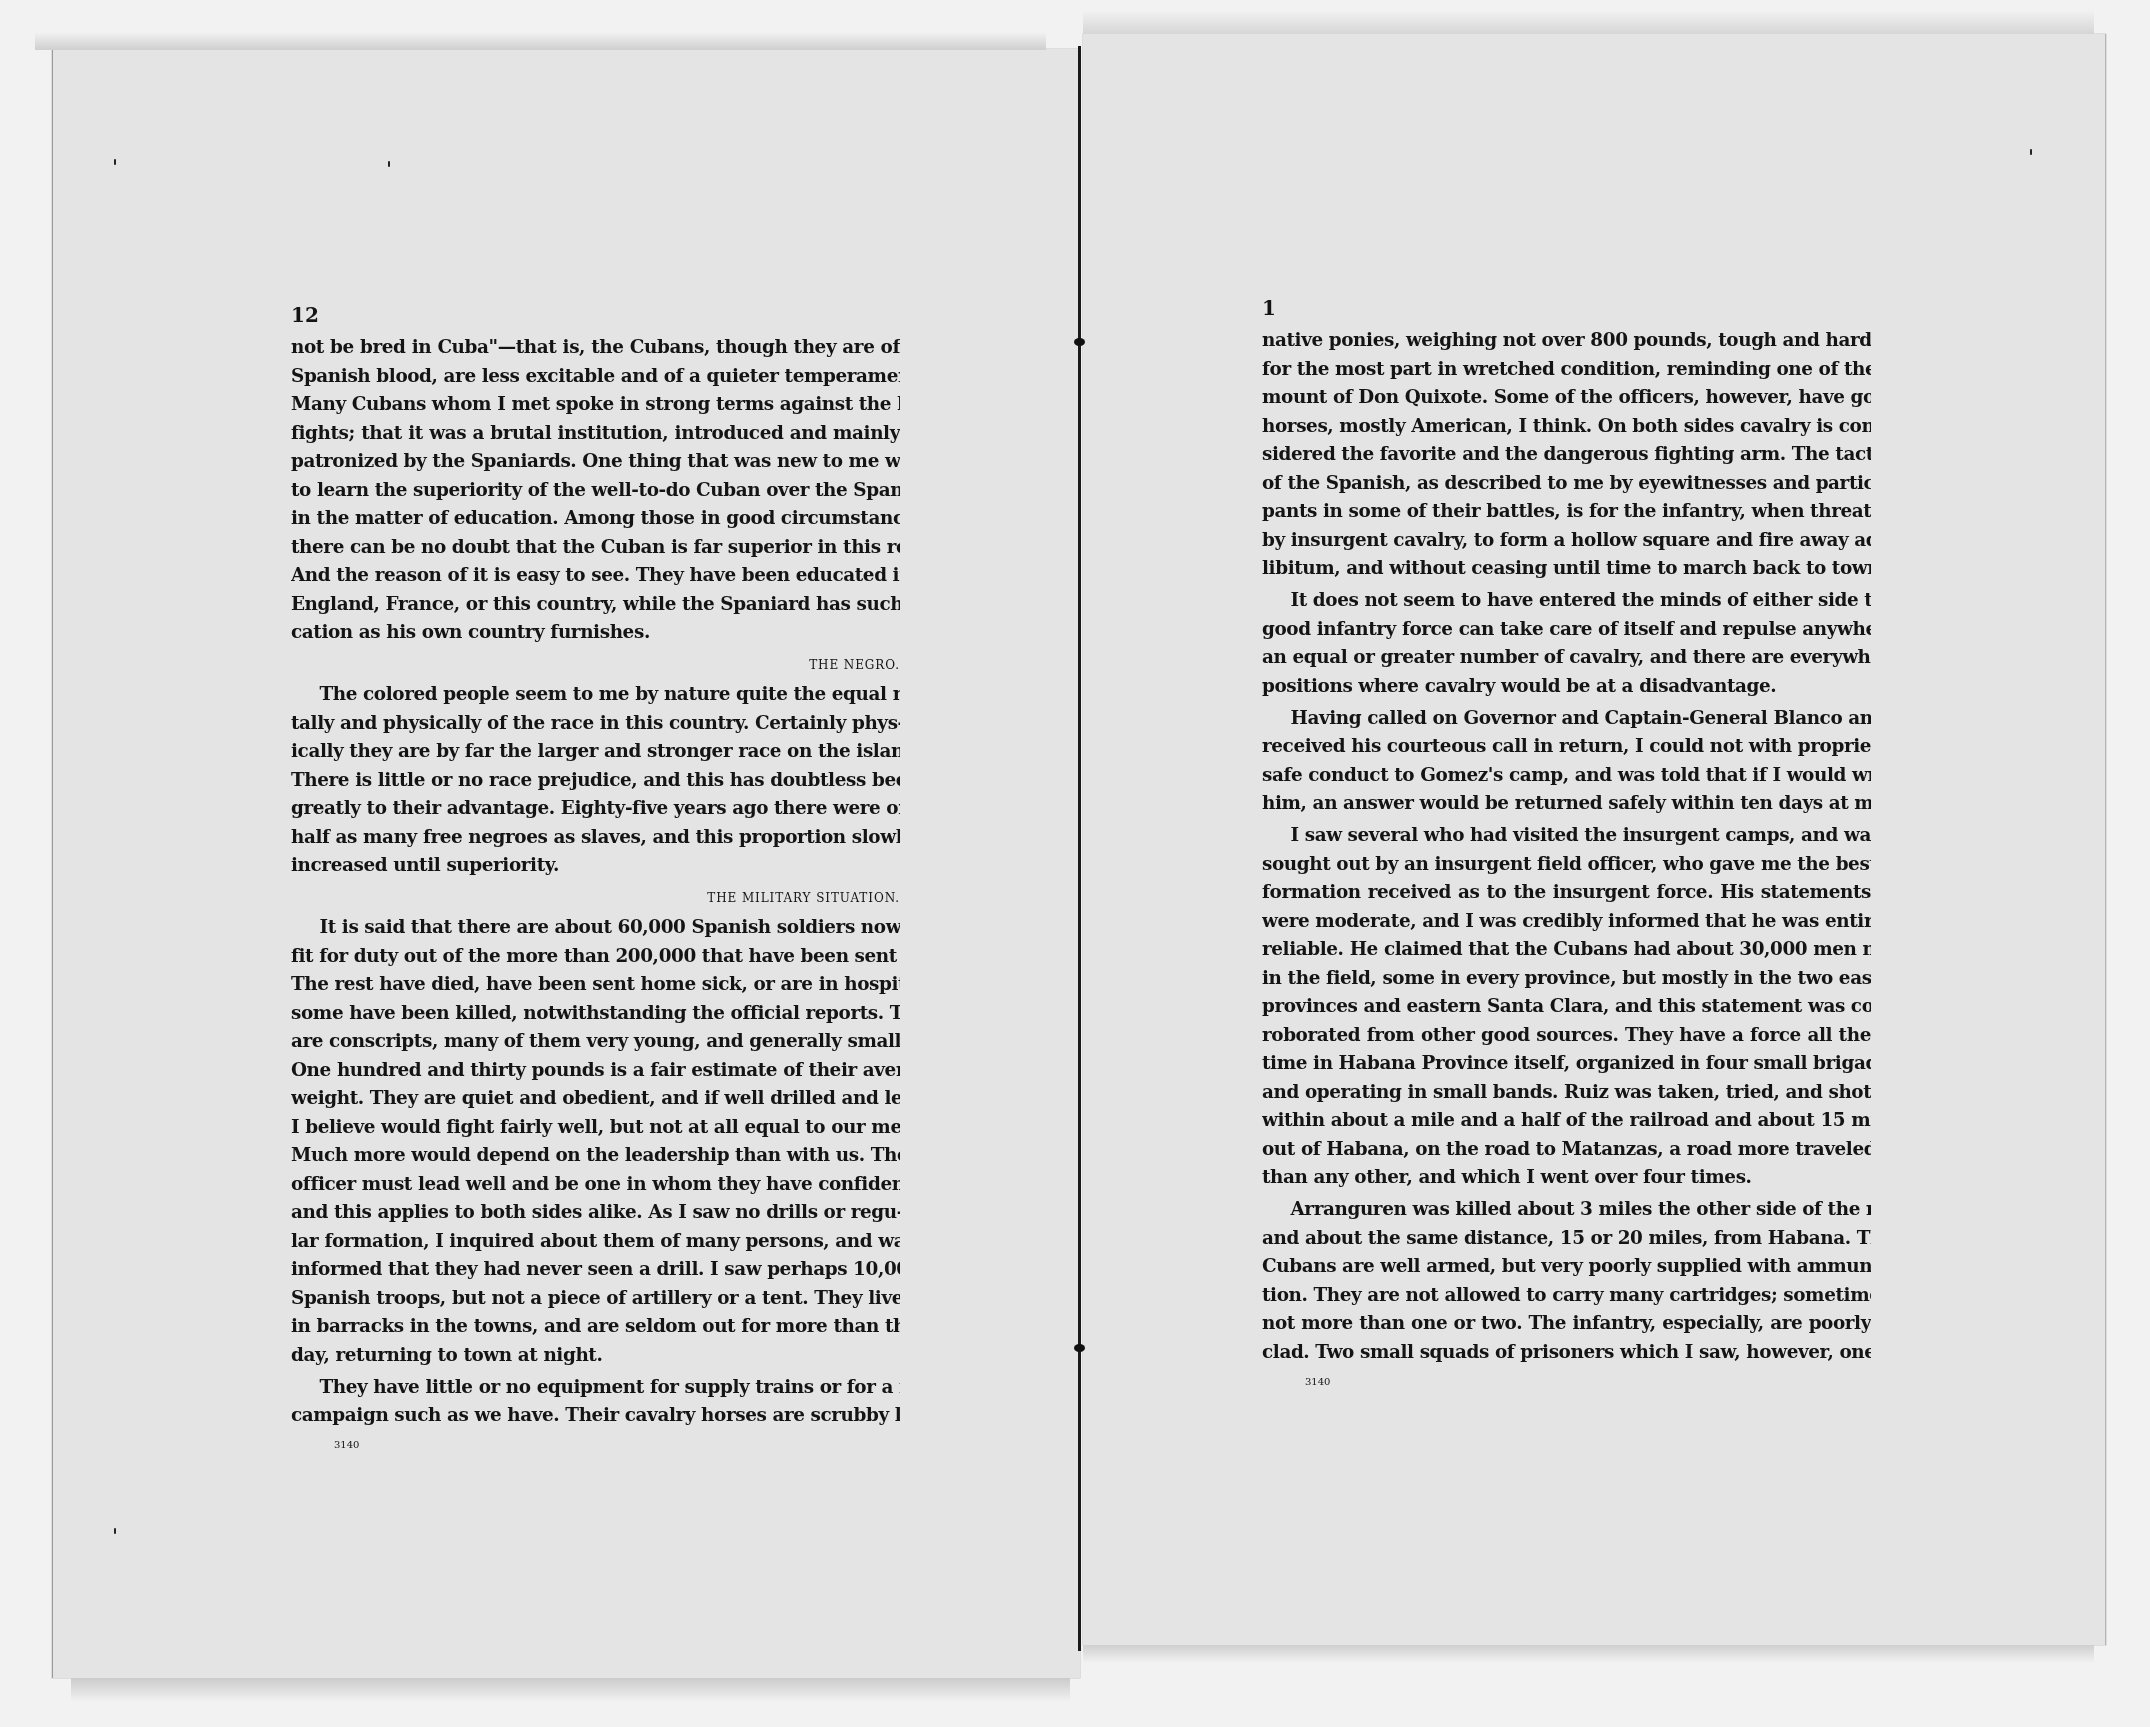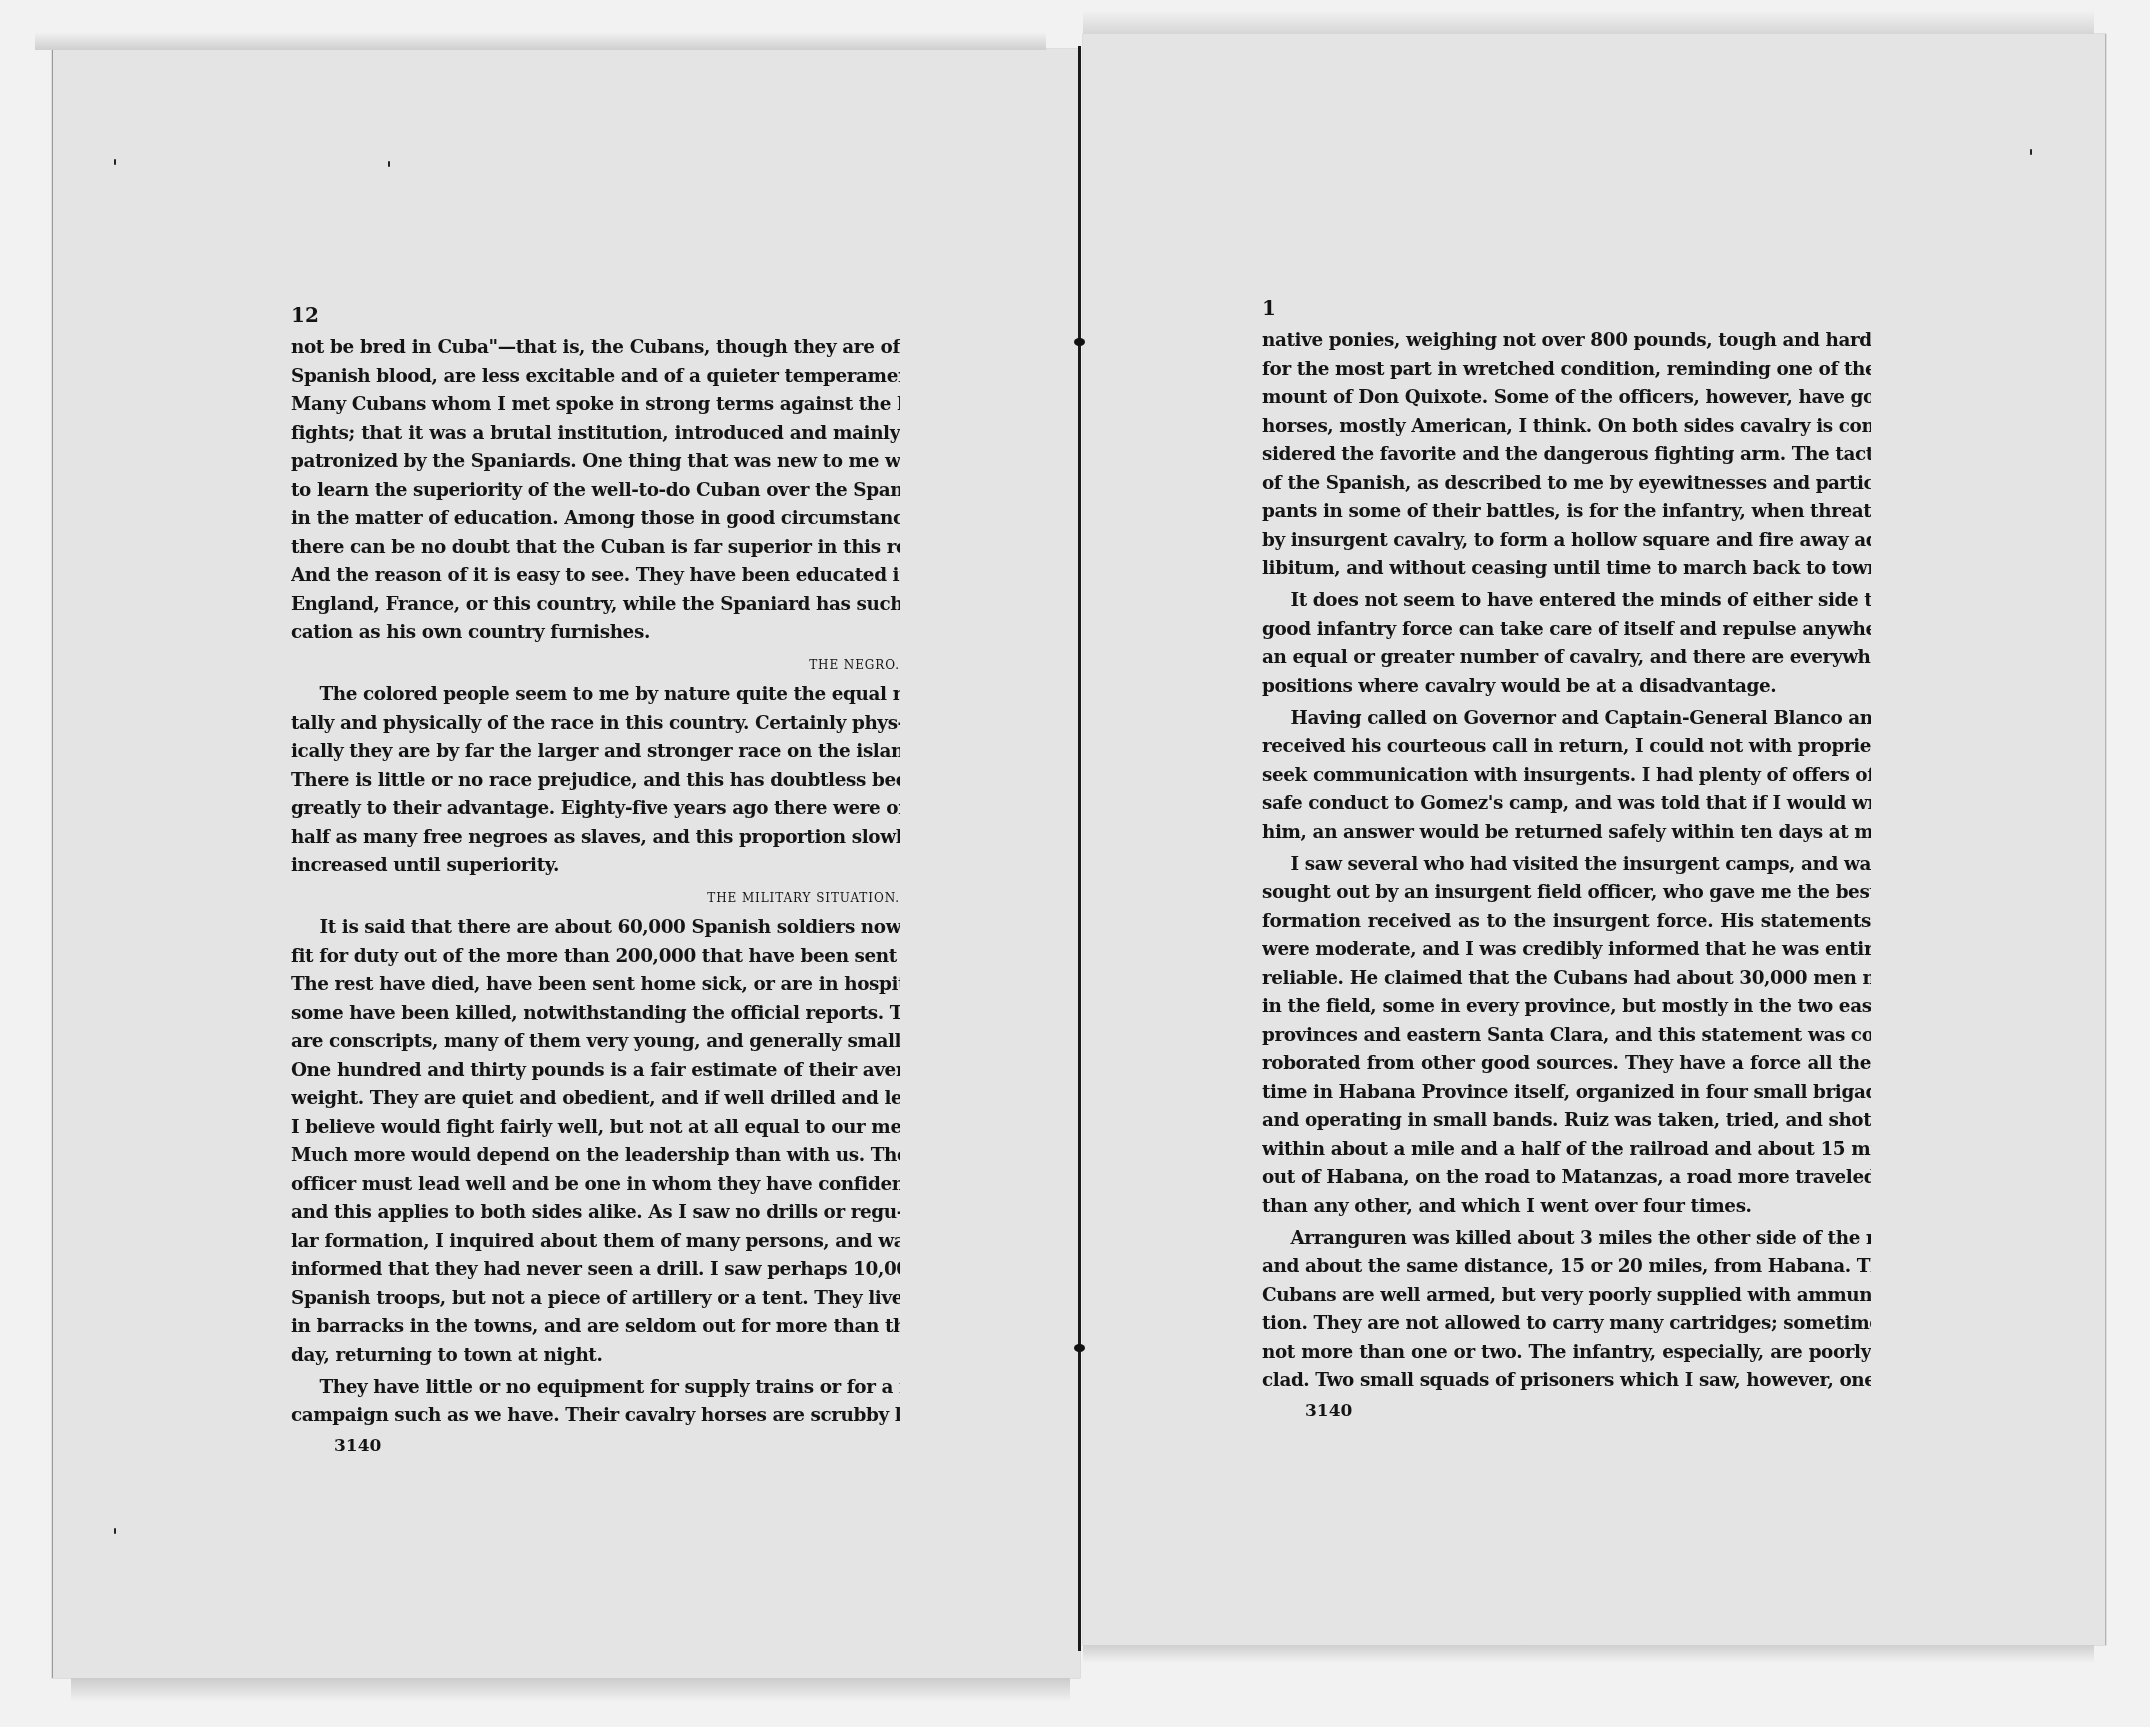--- a/index.html
+++ b/index.html
@@ -36,21 +36,21 @@
   .line {
     font-size: 18.4px; font-weight: bold; line-height: 28.5px; height: 28.5px;
     text-align: justify; text-align-last: justify; white-space: nowrap; overflow: hidden;
     letter-spacing: -0.4px;
   }
   .line.last { text-align-last: left; }
   .line.indent { padding-left: 28.5px; }
   .heading { font-size: 12px; font-weight: normal; text-align: right; letter-spacing: 0.9px;
     line-height: 30px; height: 30px; }
   .gap { height: 3.6px; }
-  .footer { font-size: 17px; font-weight: bold; padding-left: 43px; line-height: 24px; }
+  .footer { font-size: 10px; font-weight: normal; padding-left: 43px; line-height: 24px; }
 </style>
 </head>
 <body>
 
 <div class="page" id="page-left"></div>
 <div class="page" id="page-right"></div>
 <div class="gutter"></div>
 <div class="staple" style="top:338px"></div>
 <div class="staple" style="top:1344px"></div>
 <div class="speck" style="left:114px;top:159px"></div>
@@ -133,21 +133,20 @@
       <div class="para">
         <div class="line indent">It does not seem to have entered the minds of either side that a</div>
         <div class="line">good infantry force can take care of itself and repulse anywhere</div>
         <div class="line">an equal or greater number of cavalry, and there are everywhere</div>
         <div class="line last">positions where cavalry would be at a disadvantage.</div>
       </div>
       <div class="gap"></div>
       <div class="para">
         <div class="line indent">Having called on Governor and Captain-General Blanco and</div>
         <div class="line">received his courteous call in return, I could not with propriety</div>
-        <div class="line">seek communication with insurgents. I had plenty of offers of</div>
         <div class="line">safe conduct to Gomez's camp, and was told that if I would write</div>
         <div class="line last">him, an answer would be returned safely within ten days at most.</div>
       </div>
       <div class="gap"></div>
       <div class="para">
         <div class="line indent">I saw several who had visited the insurgent camps, and was</div>
         <div class="line">sought out by an insurgent field officer, who gave me the best in-</div>
         <div class="line">formation received as to the insurgent force. His statements</div>
         <div class="line">were moderate, and I was credibly informed that he was entirely</div>
         <div class="line">reliable. He claimed that the Cubans had about 30,000 men now</div>

